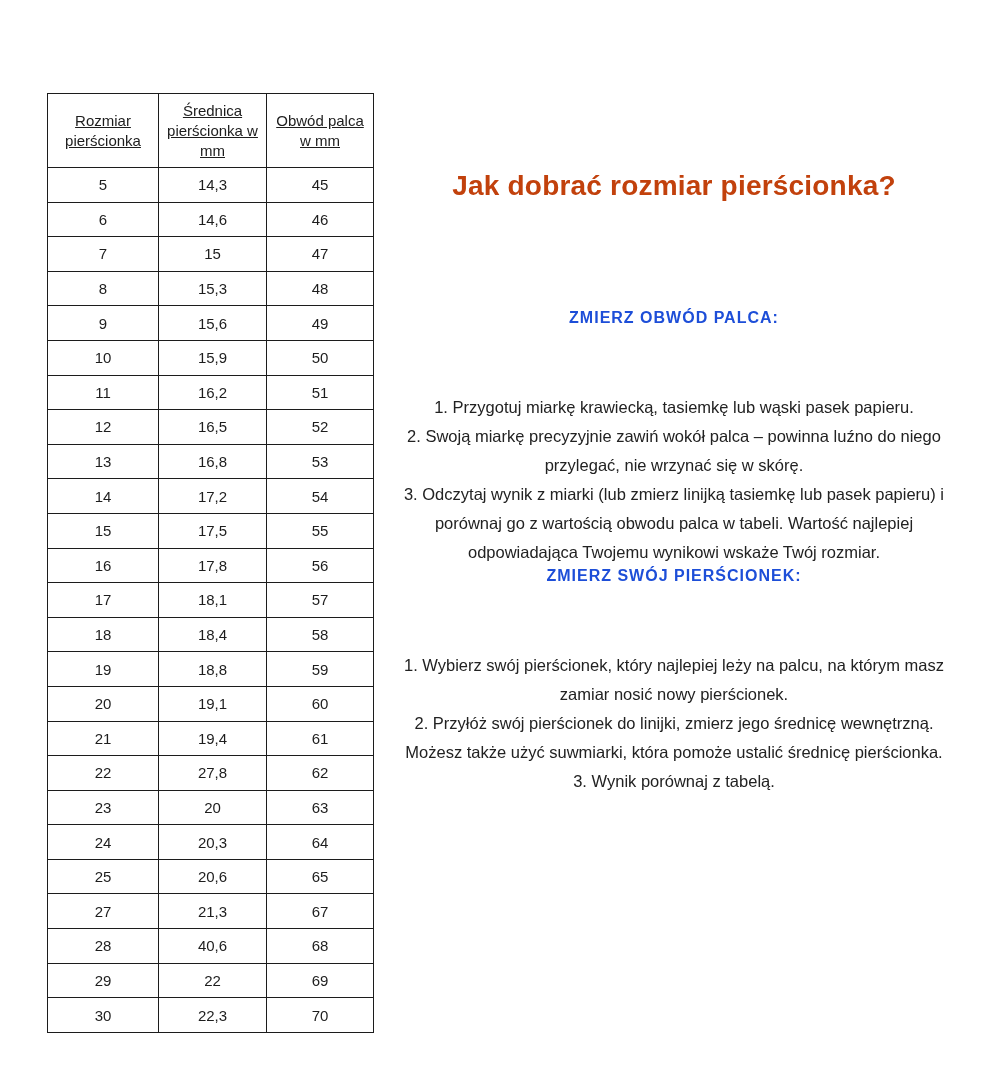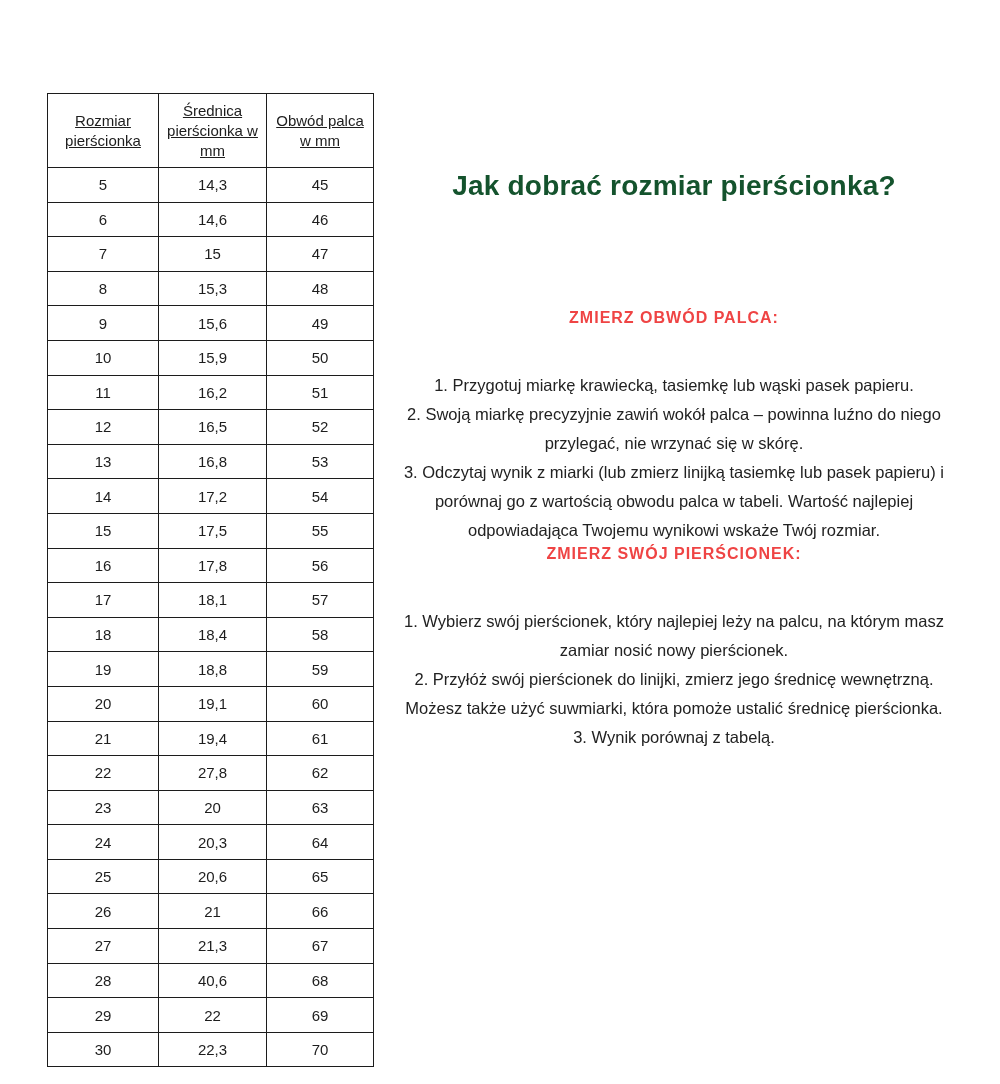--- a/index.html
+++ b/index.html
@@ -50,34 +50,34 @@
     top: 168px;
     width: 548px;
     text-align: center;
   }
   .page-title {
     margin: 0;
     font-size: 28px;
     line-height: 36px;
     font-weight: 800;
     letter-spacing: 0.2px;
-    color: #14532d;
+    color: #c2410c;
   }
   .section-heading {
     margin: 0;
     font-size: 16px;
     line-height: 18px;
     font-weight: 700;
     letter-spacing: 1px;
-    color: #ef4444;
+    color: #1d4ed8;
   }
   .section-heading.first { margin-top: 105px; }
   .section-heading.second { }
   .steps {
-    margin-top: 44px;
+    margin-top: 66px;
   }
   .steps p {
     margin: 0;
     font-size: 16.5px;
     line-height: 29px;
     font-weight: 400;
     color: #222222;
   }
 </style>
 </head>
@@ -198,25 +198,20 @@
           <td>24</td>
           <td>20,3</td>
           <td>64</td>
         </tr>
         <tr>
           <td>25</td>
           <td>20,6</td>
           <td>65</td>
         </tr>
         <tr>
-          <td>26</td>
-          <td>21</td>
-          <td>66</td>
-        </tr>
-        <tr>
           <td>27</td>
           <td>21,3</td>
           <td>67</td>
         </tr>
         <tr>
           <td>28</td>
           <td>40,6</td>
           <td>68</td>
         </tr>
         <tr>

